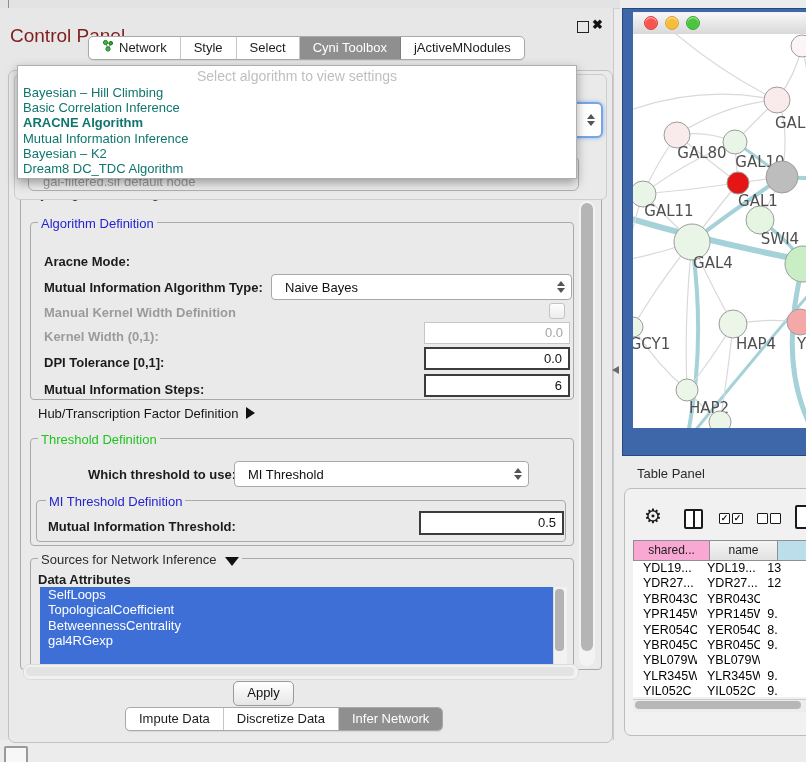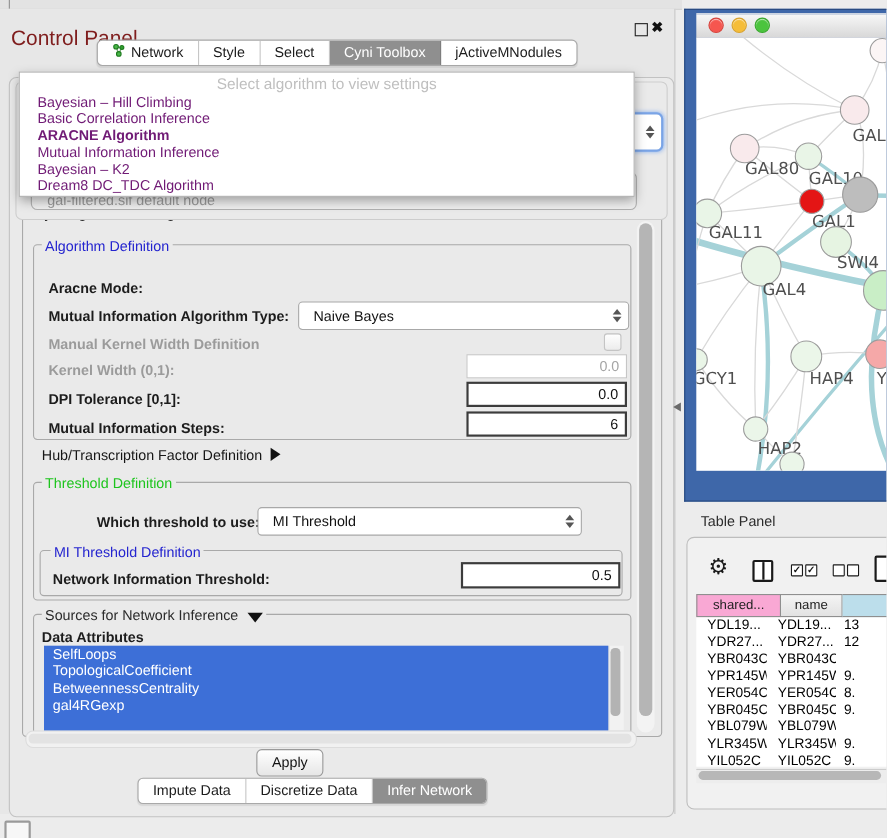--- a/index.html
+++ b/index.html
@@ -27,21 +27,21 @@
   .stepper{position:absolute;right:6px;top:50%;transform:translateY(-50%);display:flex;flex-direction:column;align-items:center;gap:2px;}
   .stepper i{display:block;width:0;height:0;border-left:4px solid transparent;border-right:4px solid transparent;}
   .stepper .up{border-bottom:5px solid #555;}
   .stepper .dn{border-top:5px solid #555;}
   .combo-frag{left:553px;top:94px;width:46px;height:32px;background:#fff;border:2px solid #7aa4e6;border-radius:6px;box-shadow:0 0 4px #8cb2ef;z-index:5;}
   .combo-dis{left:28px;top:148px;width:549px;height:33px;background:#eeeeee;border:1px solid #b0b0b0;border-radius:6px;z-index:5;font-size:13px;color:#9a9a9a;}
   .combo-dis .val{position:absolute;left:14px;top:17px;}
   
   .popup{left:17px;top:57px;width:558px;height:112px;background:#fff;border:1px solid #aeaeae;box-shadow:0 4px 10px rgba(0,0,0,.35);z-index:50;}
   .pp-head{height:19px;line-height:20px;text-align:center;color:#bfbfbf;font-size:14px;}
-  .pp-item{height:15.2px;line-height:15.2px;padding-left:16px;font-size:13px;color:#701a75;white-space:nowrap;}
+  .pp-item{height:15.2px;line-height:15.2px;padding-left:5px;font-size:13px;color:#0f766e;white-space:nowrap;}
   .pp-item.b{font-weight:bold;}
   
   .fs{border:1px solid #a9a9a9;border-radius:4px;background:transparent;}
   .legend{position:absolute;font-size:13px;background:#eaeaea;padding:0 3px;white-space:nowrap;color:#2b2b2b;}
   .legend.blue{color:#2424cf;}
   .legend.green{color:#1ec51e;}
   .lbl{font-size:13px;font-weight:bold;color:#1c1c1c;white-space:nowrap;}
   .lbl.dis{color:#9b9b9b;}
   .plain{font-size:13px;color:#161616;white-space:nowrap;}
   .field{background:#fff;font-size:13px;color:#111;text-align:right;padding-right:6px;box-sizing:border-box;}
@@ -70,21 +70,21 @@
   .tp-title{left:637px;top:466px;font-size:13px;color:#2a2a2a;}
   .tp-box{left:624px;top:488px;width:190px;height:246px;background:#f1f1f1;border:1px solid #bdbdbd;border-radius:7px;}
   .gear{left:644px;top:505px;font-size:20px;color:#1a1a1a;line-height:22px;}
   .colicon{left:684px;top:509px;width:15px;height:16px;border:2px solid #1a1a1a;border-radius:2px;background:#fff;}
   .colicon i{position:absolute;left:50%;top:0;width:2px;height:100%;background:#1a1a1a;margin-left:-1px;}
   .cbx{width:9px;height:9px;border:1.5px solid #1a1a1a;border-radius:1px;background:#fff;position:absolute;font-size:9px;line-height:9px;text-align:center;color:#111;font-weight:bold;}
   .docicon{left:795px;top:505px;width:16px;height:20px;border:2px solid #1a1a1a;border-radius:2px;background:#fff;}
   .thead-row{left:633px;top:540px;height:21px;display:flex;z-index:2;}
   .thead{box-sizing:border-box;border:1px solid #8f8f8f;border-left:none;font-size:12px;color:#222;text-align:center;line-height:19px;overflow:hidden;white-space:nowrap;}
   .thead.h0{border-left:1px solid #8f8f8f;width:77px;background:#f9a8d4;}
-  .thead.h1{width:56px;background:linear-gradient(#f4f4f4,#e2e2e2);}
+  .thead.h1{width:68px;background:linear-gradient(#f4f4f4,#e2e2e2);}
   .thead.h2{width:60px;background:#bcdeeb;}
   .tbody{left:633px;top:561px;width:177px;height:136px;background:#fff;overflow:hidden;}
   .trow{display:flex;height:15.4px;line-height:15.4px;}
   .tcell{font-size:12.5px;color:#000;white-space:nowrap;overflow:hidden;box-sizing:border-box;}
   .tcell.c0{width:77px;padding-left:10px;}
   .tcell.c1{width:76px;padding-left:10px;}
   .tcell.c2{width:60px;padding-left:7px;}
   .tp-hscroll{left:633px;top:699px;width:173px;height:12px;background:#ededed;border-top:1px solid #ccc;}
   .tp-hthumb{left:635px;top:701px;width:166px;height:8px;background:#b7b7b7;border-radius:4px;}
   .cursor{left:612px;top:366px;width:0;height:0;border-top:4px solid transparent;border-bottom:4px solid transparent;border-right:7px solid #6a6a6a;}
@@ -196,21 +196,21 @@
       <span class="val">MI Threshold</span>
       <span class="stepper">
           <i class="up"></i>
           <i class="dn"></i>
         </span>
     </div>
 
     <div class="abs fs" style="left:36px;top:492px;width:528px;height:40px;"></div>
     <span class="abs legend blue" style="left:46px;top:486px;">MI Threshold Definition</span>
 
-    <span class="abs lbl" style="left:48px;top:511px;">Network Information Threshold:</span>
+    <span class="abs lbl" style="left:48px;top:511px;">Mutual Information Threshold:</span>
     <div class="abs field en" style="left:419px;top:503px;width:145px;height:24px;line-height:20px;">0.5</div>
 
     <div class="abs fs" style="left:30px;top:550px;width:542px;height:108px;"></div>
     <span class="abs legend" style="left:38px;top:544px;"><span>Sources for Network Inference</span><span class="tri-d"></span></span>
 
     <span class="abs lbl" style="left:36px;top:564px;background:#eaeaea;padding:0 2px;z-index:2;">Data Attributes</span>
 
     <div class="abs attr-list" id="attrList">
         <div class="attr-item">SelfLoops</div>
         <div class="attr-item">TopologicalCoefficient</div>

